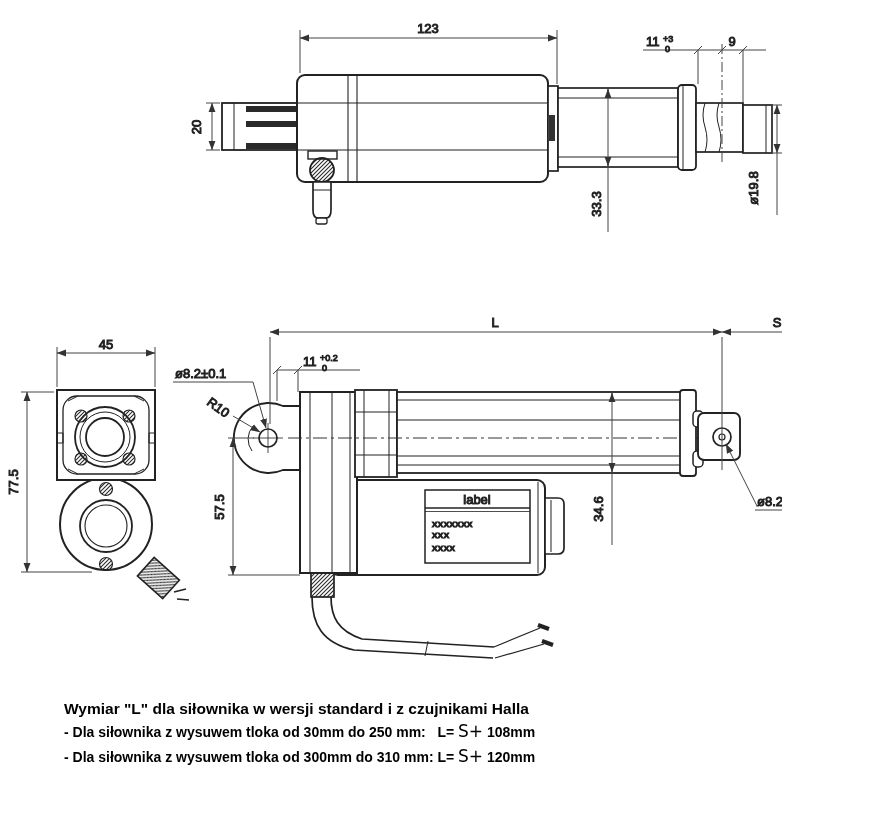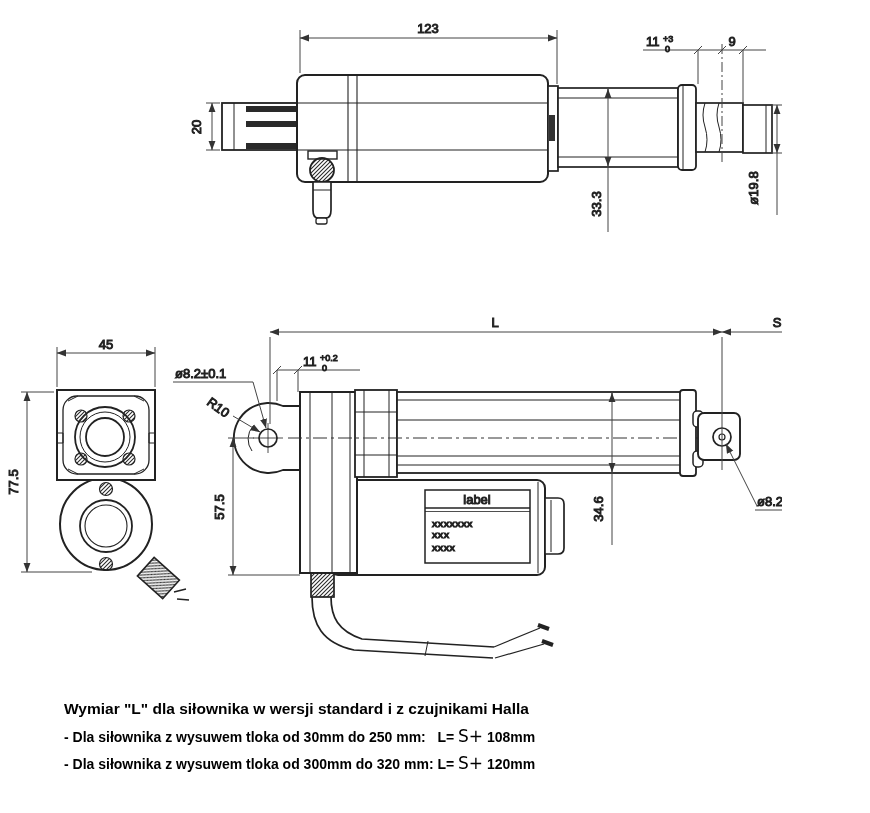--- a/index.html
+++ b/index.html
@@ -6,21 +6,21 @@
   #stage{position:relative;width:782px;height:813px;background:#ffffff;overflow:hidden;
          font-family:"Liberation Sans",sans-serif;}
   svg{position:absolute;left:0;top:0;}
   svg text{font-family:"Liberation Sans",sans-serif;fill:#1d1d1d;}
   .dimtxt{font-size:13px;}
   .dimsmall{font-size:9px;}
   .labeltxt{font-size:13px;}
   .xsmall{font-size:8px;font-weight:bold;letter-spacing:.5px;}
   #notes{position:absolute;left:64px;top:700px;width:760px;color:#000;}
   #notes .title{font-size:15.5px;font-weight:bold;white-space:pre;}
-  #notes .nline{font-size:14px;font-weight:bold;white-space:pre;margin-top:10px;line-height:16px;}
+  #notes .nline{font-size:14px;font-weight:bold;white-space:pre;margin-top:3px;line-height:21px;}
   #notes .splus{font-size:17px;font-weight:400;font-family:"DejaVu Sans",sans-serif;}
 </style>
 </head>
 <body>
 
 <div id="stage">
 <svg width="870" height="700" viewBox="0 0 870 700">
   <defs>
     <marker id="arr" viewBox="0 0 10 10" refX="9.2" refY="5" markerWidth="10" markerHeight="10" orient="auto-start-reverse">
       <path d="M0,1.5 L9.5,5 L0,8.5 z" fill="#333"></path>
@@ -288,15 +288,15 @@
       <line x1="757" y1="506" x2="726" y2="444" marker-end="url(#arr)"></line>
       <line x1="755" y1="510" x2="841" y2="510"></line>
     </g>
     <text x="757" y="506" class="dimtxt">ø8.2±0.1</text>
   </g>
 </svg>
 
 <div id="notes">
   <div class="title">Wymiar "L" dla siłownika w wersji standard i z czujnikami Halla</div>
   <div class="nline"><span>- Dla siłownika z wysuwem tloka od 30mm do 250 mm:   L= </span><span class="splus">S+</span><span> 108mm</span></div>
-  <div class="nline"><span>- Dla siłownika z wysuwem tloka od 300mm do 320 mm: L= </span><span class="splus">S+</span><span> 120mm</span></div>
+  <div class="nline"><span>- Dla siłownika z wysuwem tloka od 300mm do 310 mm: L= </span><span class="splus">S+</span><span> 120mm</span></div>
 </div>
 </div>
 
 </body></html>

